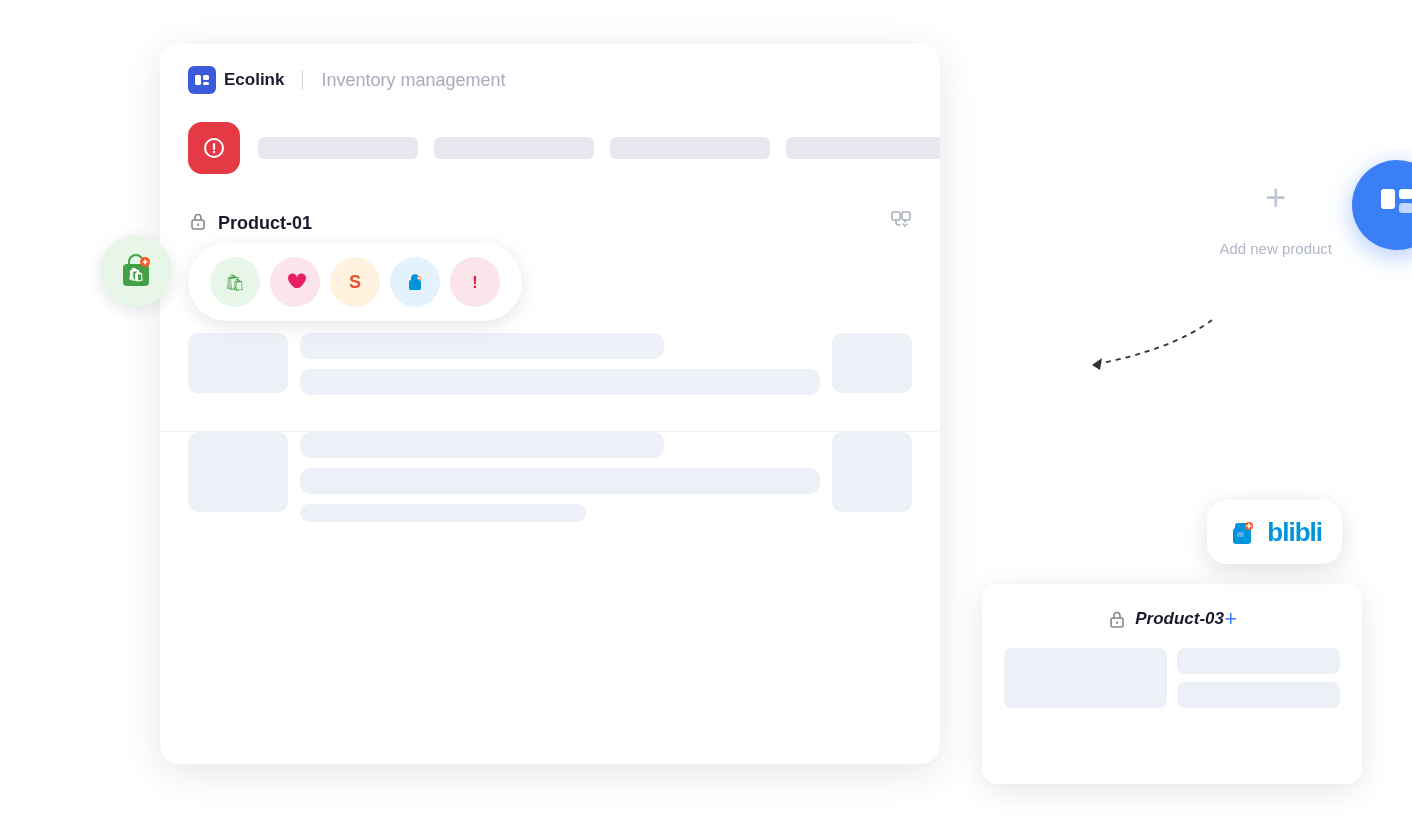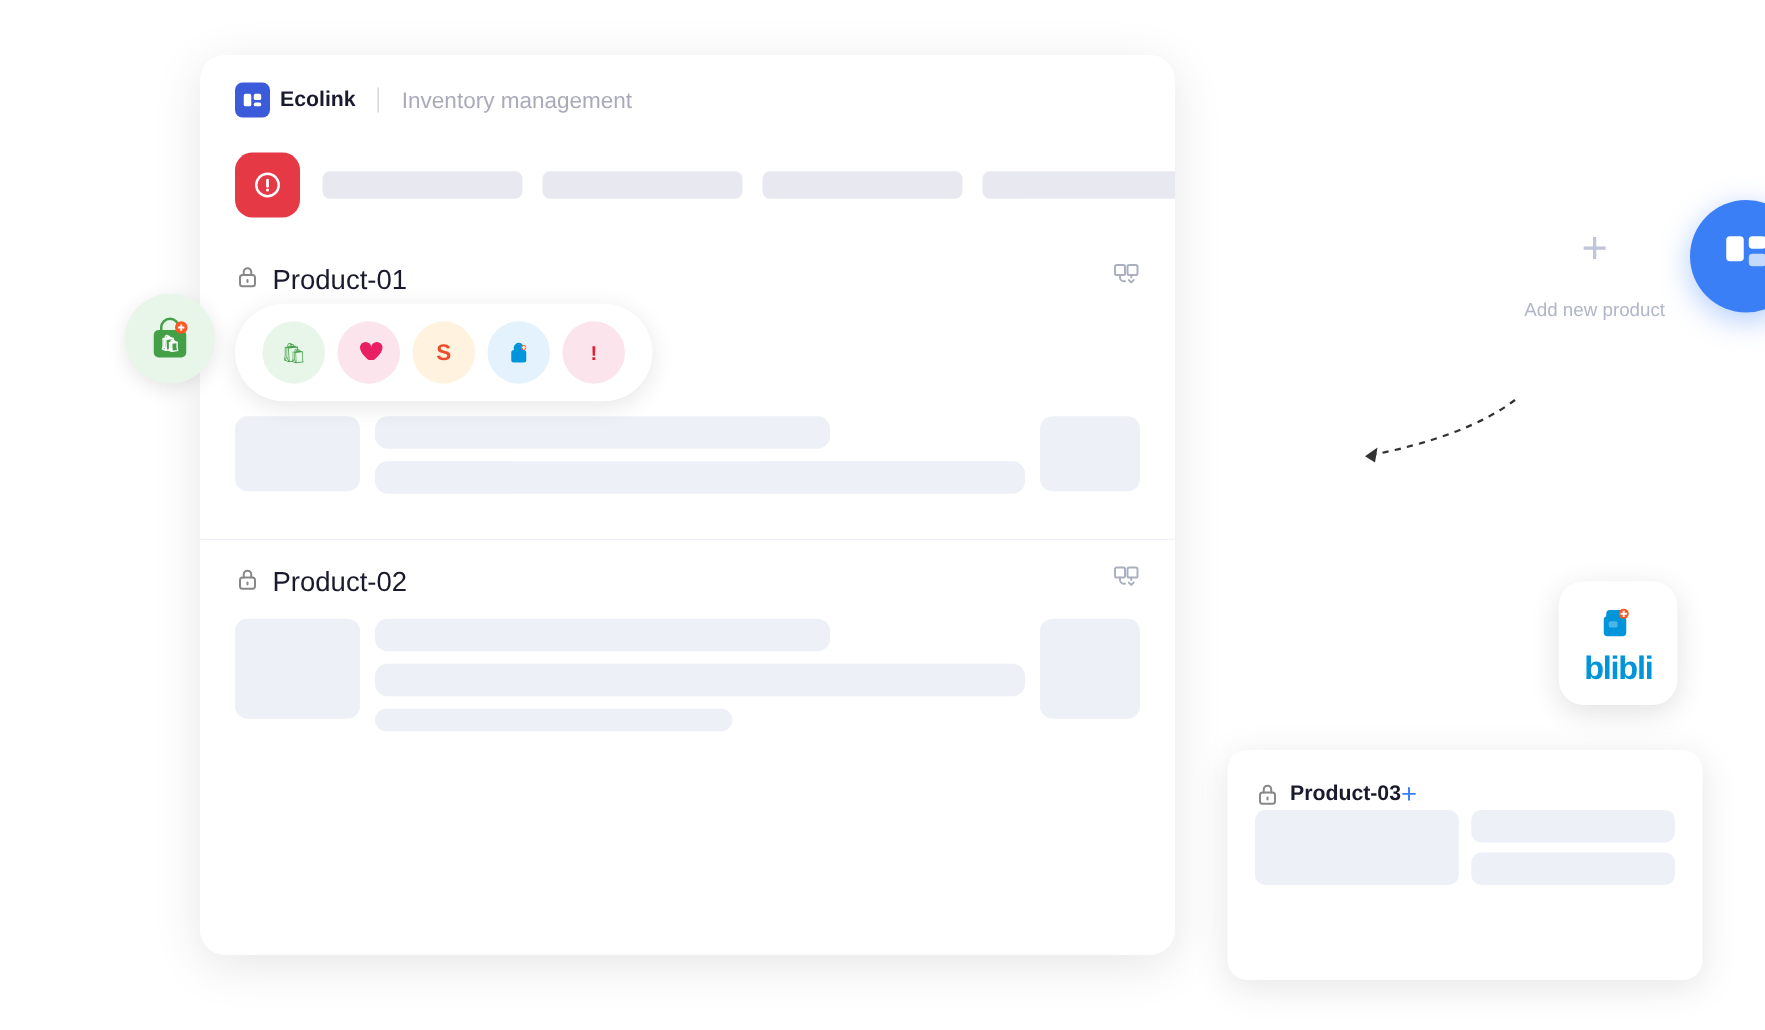--- a/index.html
+++ b/index.html
@@ -118,22 +118,22 @@
       align-items: center;
       gap: 10px;
     }
 
     .lock-icon {
       color: #888;
       font-size: 18px;
     }
 
     .product-name {
-      font-size: 22px;
-      font-weight: 400;
+      font-size: 18px;
+      font-weight: 700;
       color: #1a1a2e;
     }
 
     .sync-icon {
       color: #aab0c0;
       font-size: 18px;
     }
 
     .product-content-row {
       display: flex;
@@ -207,40 +207,41 @@
       right: 70px;
       bottom: 260px;
       background: #ffffff;
       border-radius: 20px;
       box-shadow: 0 6px 24px rgba(0,0,0,0.12);
       padding: 14px 20px;
       display: flex;
       align-items: center;
       gap: 4px;
       z-index: 20;
-      flex-direction: column;
     }
 
     
     .product03-card {
       position: absolute;
       right: 50px;
       bottom: 40px;
       width: 380px;
       background: #ffffff;
       border-radius: 16px;
       box-shadow: 0 6px 30px rgba(0,0,0,0.10);
       padding: 22px 22px 22px 22px;
       z-index: 15;
     }
 
     .product03-header {
       display: flex;
       align-items: center;
-      justify-content: flex-start;
+      justify-content: center;
+      margin-bottom: 16px;
+      font-style: italic;
     }
 
     .product03-title {
       display: flex;
       align-items: center;
       gap: 8px;
     }
 
     .product03-name {
       font-size: 17px;
@@ -410,41 +411,20 @@
         <div class="product-block" style="height:26px; width:70%;"></div>
         <div class="product-block" style="height:26px; width:100%;"></div>
       </div>
       <div class="product-block" style="width:80px; height:60px;"></div>
     </div>
   </div>
 
   <div class="product-separator"></div>
 
   <div class="product-section" style="padding-top:0;">
-    <div class="product-header">
-      <div class="product-title">
-        <span class="lock-icon">
-          <svg width="20" height="20" viewBox="0 0 20 20" fill="none">
-            <rect x="4" y="9" width="12" height="9" rx="2" stroke="#888" stroke-width="1.6" fill="none"></rect>
-            <path d="M7 9V6.5a3 3 0 016 0V9" stroke="#888" stroke-width="1.6" fill="none" stroke-linecap="round"></path>
-            <line x1="10" y1="13" x2="10" y2="14.5" stroke="#888" stroke-width="1.6" stroke-linecap="round"></line>
-          </svg>
-        </span>
-        <span class="product-name">Product-02</span>
-      </div>
-      <span class="sync-icon">
-        <svg width="22" height="22" viewBox="0 0 22 22" fill="none">
-          <rect x="2" y="2" width="8" height="8" rx="1.5" stroke="#aab0c0" stroke-width="1.6" fill="none"></rect>
-          <rect x="12" y="2" width="8" height="8" rx="1.5" stroke="#aab0c0" stroke-width="1.6" fill="none"></rect>
-          <path d="M6 10v2a3 3 0 003 3h1" stroke="#aab0c0" stroke-width="1.6" stroke-linecap="round"></path>
-          <path d="M15 10v2" stroke="#aab0c0" stroke-width="1.6" stroke-linecap="round"></path>
-          <path d="M13 14l2 2 2-2" stroke="#aab0c0" stroke-width="1.5" stroke-linecap="round" fill="none"></path>
-        </svg>
-      </span>
-    </div>
     <div class="product-content-row">
       <div class="product-block" style="width:100px; height:80px;"></div>
       <div style="display:flex; flex-direction:column; gap:10px; flex:1;">
         <div class="product-block" style="height:26px; width:70%;"></div>
         <div class="product-block" style="height:26px; width:100%;"></div>
         <div class="product-block" style="height:18px; width:55%;"></div>
       </div>
       <div class="product-block" style="width:80px; height:80px;"></div>
     </div>
   </div>

